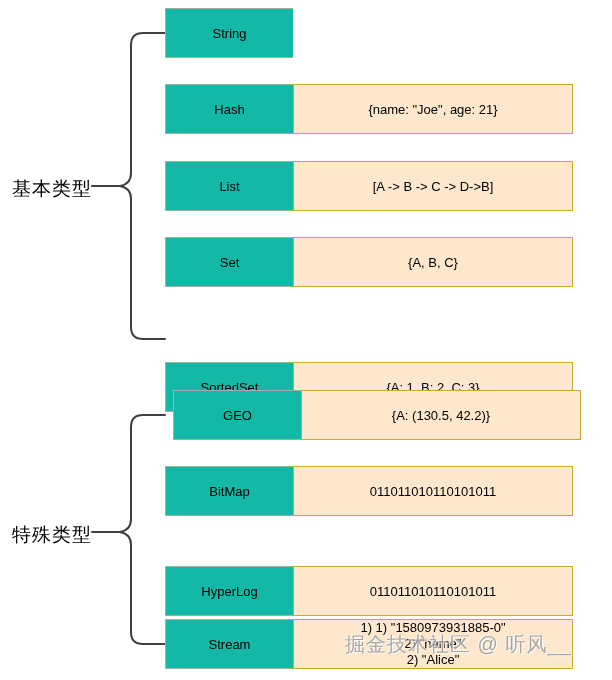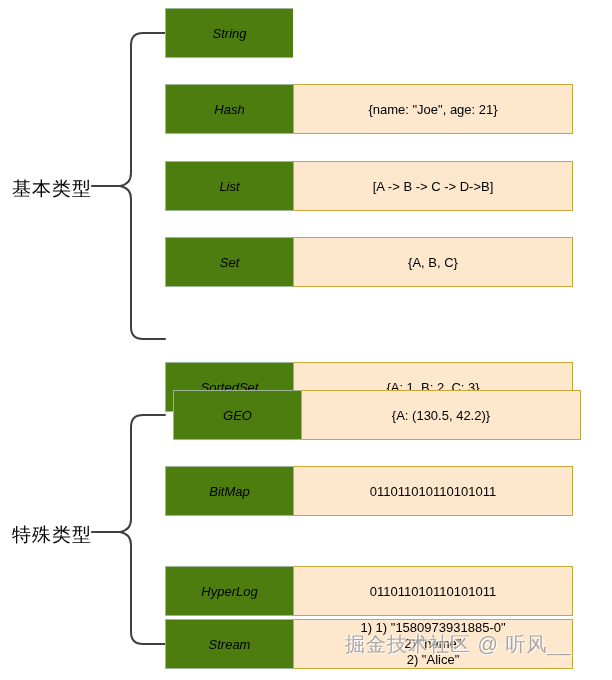--- a/index.html
+++ b/index.html
@@ -10,23 +10,23 @@
   }
   .connectors { position:absolute; left:0; top:0; width:612px; height:680px; }
   .group-label {
     position:absolute; left:12px; width:78px;
     font-size:19px; color:#000; text-align:center;
     letter-spacing:1px; white-space:nowrap;
   }
   .row { position:absolute; left:165px; height:50px; display:flex; }
   .type-cell {
     box-sizing:border-box; width:128px; height:50px;
-    background:#4d7c0f; border:1px solid #9db796; border-right:0;
+    background:#14b8a6; border:1px solid #9db796; border-right:0;
     display:flex; align-items:center; justify-content:center;
-    font-size:13px; color:#000;font-style:italic;
+    font-size:13px; color:#000;
   }
   .value-cell {
     box-sizing:border-box; width:280px; height:50px;
     background:#fde7cd; border:1px solid #c9a636;
     display:flex; align-items:center; justify-content:center;
     font-size:13px; color:#000; text-align:center;
   }
   .value-cell.multiline {
     flex-direction:column; justify-content:center;
     line-height:16px; padding:1px 0;

